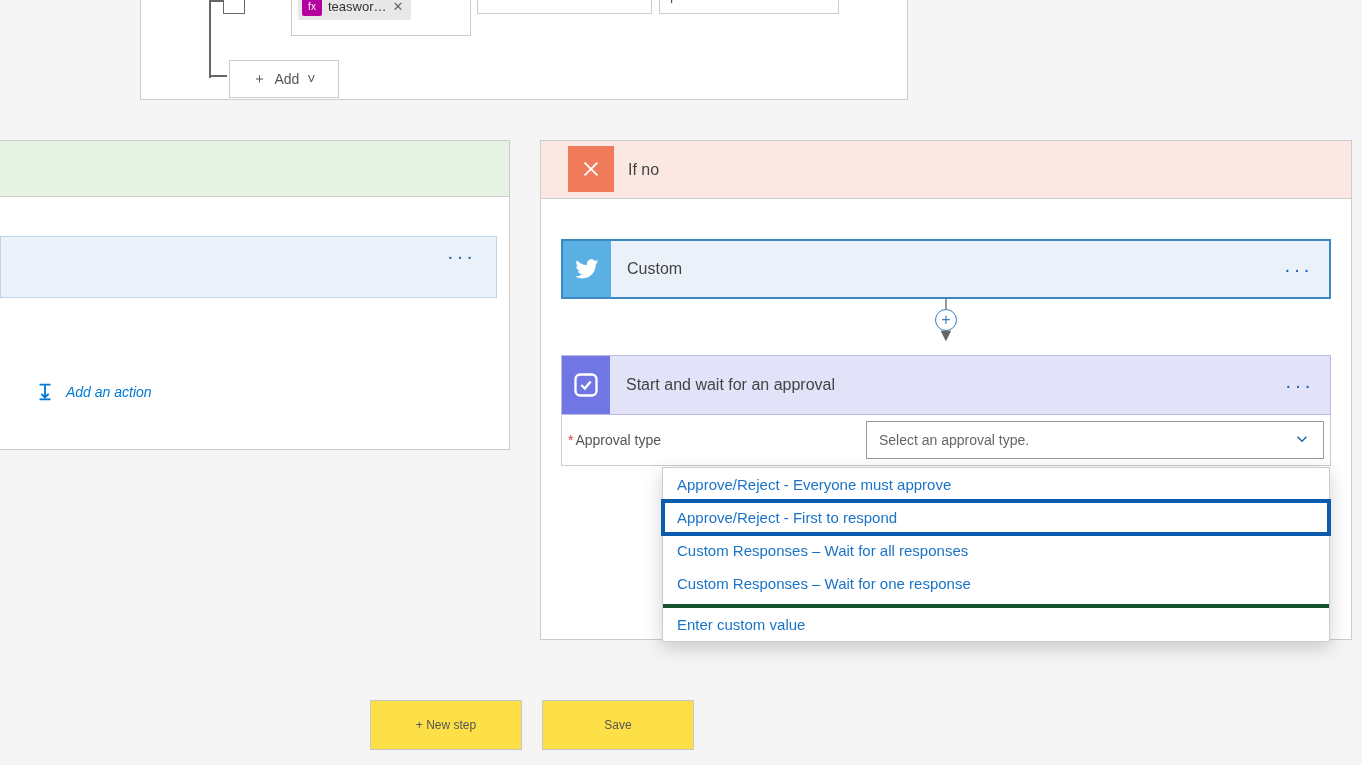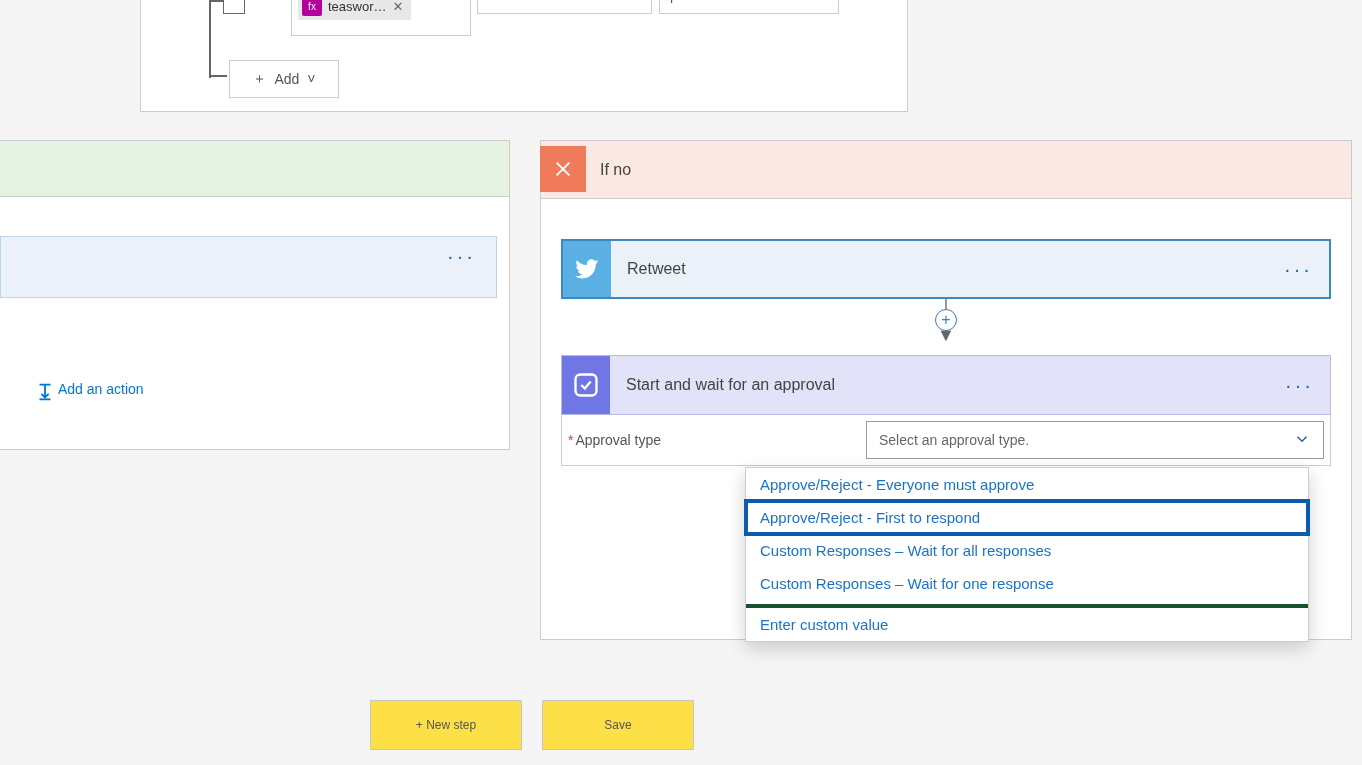--- a/index.html
+++ b/index.html
@@ -12,21 +12,21 @@
     font-size: 14px;
     color: #333;
   }
 
   
   .condition-card {
     position: absolute;
     left: 140px;
     top: 0;
     width: 768px;
-    height: 112px;
+    height: 100px;
     background: #fff;
     border: 1px solid #ccc;
     border-top: none;
     padding-left: 12px;
   }
   .tree-lines {
     position: absolute;
     left: 50px;
     top: -12px;
     width: 170px;
@@ -166,43 +166,46 @@
     display: flex;
     align-items: center;
     justify-content: flex-end;
     padding-right: 20px;
   }
   .add-action-link {
     position: absolute;
     top: 240px;
     left: 34px;
     display: flex;
-    gap: 2px;
+    align-items: center;
+    gap: 10px;
     color: #0078d4;
     cursor: pointer;
+    font-style: italic;
   }
   .add-action-link svg { stroke: #0078d4; }
 
   
   .if-no {
     position: absolute;
     left: 540px;
     top: 140px;
     width: 812px;
     background: #fff;
     border: 1px solid #ccc;
     min-height: 500px;
   }
   .if-no-header {
     height: 58px;
     background: #fce8e3;
     border-bottom: 1px solid #ccc;
     display: flex;
     align-items: center;
     gap: 14px;
+    padding-left: 28px;
   }
   .if-no-icon {
     width: 46px;
     height: 46px;
     background: #f07b5b;
     margin-top: -1px;
     margin-left: -1px;
     display: flex;
     align-items: center;
     justify-content: center;
@@ -293,23 +296,23 @@
     align-items: center;
     justify-content: space-between;
     padding: 0 12px;
     color: #666;
     cursor: pointer;
   }
   .chevdown { color: #2266aa; }
 
   .dropdown {
     position: absolute;
-    right: 21px;
+    right: 0;
     top: 52px;
-    width: 564px;
+    width: 668px;
     background: #fff;
     border: 1px solid #ccc;
     box-shadow: 0 6px 18px rgba(0,0,0,.18);
     z-index: 10;
   }
   .dropdown-option {
     padding: 8px 14px;
     color: #1a73c7;
     cursor: pointer;
     font-size: 15px;
@@ -404,21 +407,21 @@
     </div>
     <div class="if-no-title">If no</div>
   </div>
 
   <div class="action-card retweet-card">
     <div class="card-icon twitter-bg">
       <svg width="26" height="26" viewBox="0 0 24 24" fill="#fff">
           <path d="M23 5.1c-.8.4-1.7.6-2.6.8.9-.6 1.6-1.4 2-2.5-.9.5-1.9.9-2.9 1.1C18.6 3.6 17.5 3 16.2 3c-2.4 0-4.3 2-4.3 4.4 0 .3 0 .7.1 1C8.1 8.2 4.9 6.5 2.7 3.9c-.4.7-.6 1.4-.6 2.3 0 1.5.8 2.9 1.9 3.6-.7 0-1.4-.2-1.9-.5v.1c0 2.1 1.5 3.9 3.4 4.3-.4.1-.7.2-1.1.2-.3 0-.5 0-.8-.1.5 1.7 2.1 3 4 3-1.5 1.2-3.3 1.9-5.3 1.9H1c1.9 1.3 4.2 2 6.7 2 8 0 12.4-6.7 12.4-12.6v-.6c.9-.6 1.6-1.4 2.2-2.3"></path>
         </svg>
     </div>
-    <div class="card-title">Retweet</div>
+    <div class="card-title">Custom</div>
     <span class="dots">···</span>
   </div>
 
   <div class="connector">
     <div class="line1"></div>
     <div class="plus-circ">+</div>
     <div class="arrow">▼</div>
   </div>
 
   <div class="action-card approval-card" style="margin-top:12px">

